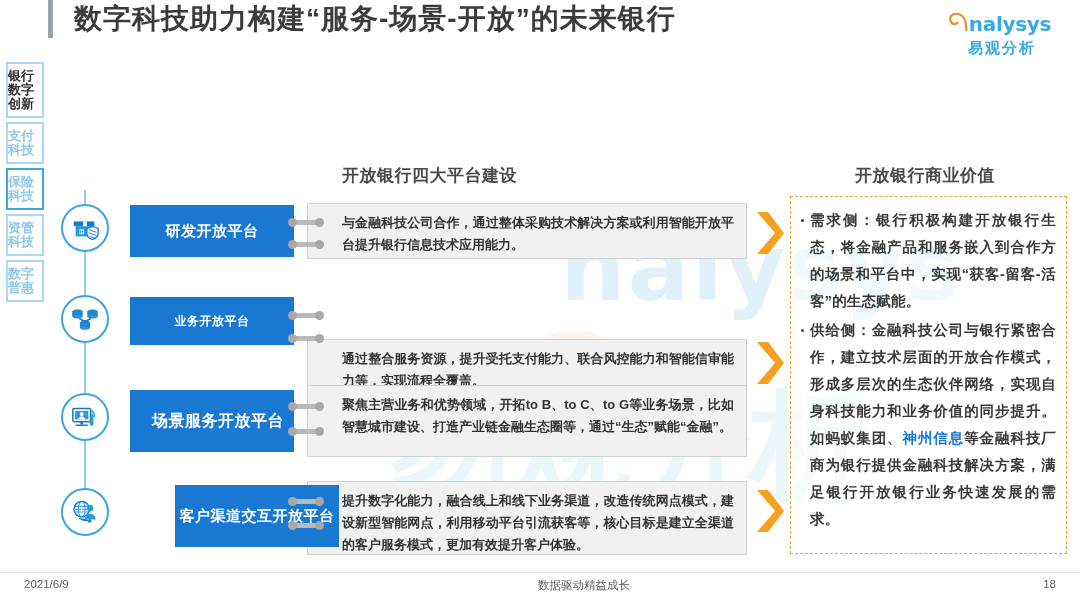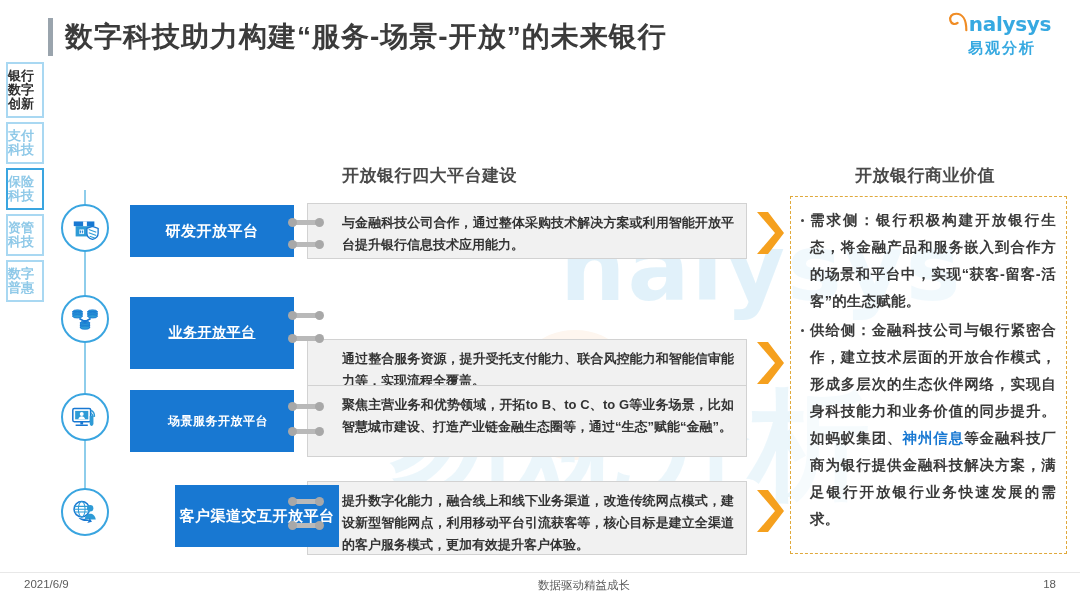--- a/index.html
+++ b/index.html
@@ -35,22 +35,22 @@
   .wm2 { left: 60px;  top: 150px; font-size: 120px; color: #bfe3f5; }
   .wm-ring {
     position: absolute; left: 180px; top: 115px;
     width: 130px; height: 130px; border-radius: 50%;
     border: 16px solid #f6c79a;
     opacity: .55;
   }
 
   
   .title-bar {
-    position: absolute; left: 48px; top: 18px;
-    display: flex; align-items: center; gap: 12px;
+    position: absolute; left: 48px; top: 0;
+    display: flex; align-items: center; gap: 21px;
     z-index: 3;
   }
   .title-rule {
     width: 5px; height: 38px; background: #9aa4ad;
   }
   .slide-title {
     font-size: 28px; font-weight: 700; color: #3b3b3b;
     letter-spacing: 1px; white-space: nowrap;
   }
 
@@ -309,21 +309,21 @@
         <ellipse cx="24" cy="13.2" rx="5" ry="1.8"></ellipse>
         <ellipse cx="16" cy="20" rx="5" ry="1.8"></ellipse>
           <rect x="11" y="20" width="10" height="2.6"></rect>
         <ellipse cx="16" cy="22.6" rx="5" ry="1.8"></ellipse>
           <rect x="11" y="22.6" width="10" height="2.6"></rect>
         <ellipse cx="16" cy="25.2" rx="5" ry="1.8"></ellipse>
       </g>
       <path d="M10 15.5 L16 19 M22 15.5 L16 19 M16 17 v3" stroke="#1878D2" stroke-width="1.8" fill="none"></path>
     </svg>
   </div>
-  <div class="blue-box" style="left:130px; top:297px; width:164px; height:72px; font-size:14px;text-decoration:underline;">
+  <div class="blue-box" style="left:130px; top:297px; width:164px; height:48px; font-size:12px;">
     <span>业务开放平台</span>
   </div>
   <div class="bolt" style="left:288px; top:311px;">
     <div class="bar"></div>
       <div class="cap l"></div>
       <div class="cap r"></div>
   </div>
   <div class="bolt" style="left:288px; top:334px;">
     <div class="bar"></div>
       <div class="cap l"></div>
@@ -343,21 +343,21 @@
       <rect x="3" y="7" width="19" height="14" rx="1.5" fill="#ffffff" stroke="#1878D2" stroke-width="1.6"></rect>
       <rect x="5.5" y="9.5" width="14" height="9" fill="#2E9BD6"></rect>
       <circle cx="12.5" cy="12.8" r="2.1" fill="#ffffff"></circle>
       <path d="M8.8 18.5c.6-2.2 2.1-3.2 3.7-3.2s3.1 1 3.7 3.2z" fill="#ffffff"></path>
       <path d="M11 21h3v3h-3z" fill="#1878D2"></path>
       <path d="M6 24h13v1.6H6z" fill="#1878D2"></path>
       <path d="M22.5 9c2.4 1.2 3.6 3.6 3.6 6.2M22.5 12c1.4.9 2 2.1 2 3.4M22.5 15c.6.3.9.7.9 1.2" stroke="#2E9BD6" stroke-width="1.5" fill="none" stroke-linecap="round"></path>
       <path d="M21 15h4v8c0 1.6-1.2 2.6-2 2.6s-2-1-2-2.6z" fill="#2E9BD6"></path>
     </svg>
   </div>
-  <div class="blue-box" style="left:130px; top:390px; width:164px; height:62px; font-size:12px;padding-left:12px;">
+  <div class="blue-box" style="left:130px; top:390px; width:164px; height:62px; font-size:16px;padding-left:12px;">
     <span>场景服务开放平台</span>
   </div>
   <div class="bolt" style="left:288px; top:402px;">
     <div class="bar"></div>
       <div class="cap l"></div>
       <div class="cap r"></div>
   </div>
   <div class="bolt" style="left:288px; top:427px;">
     <div class="bar"></div>
       <div class="cap l"></div>

